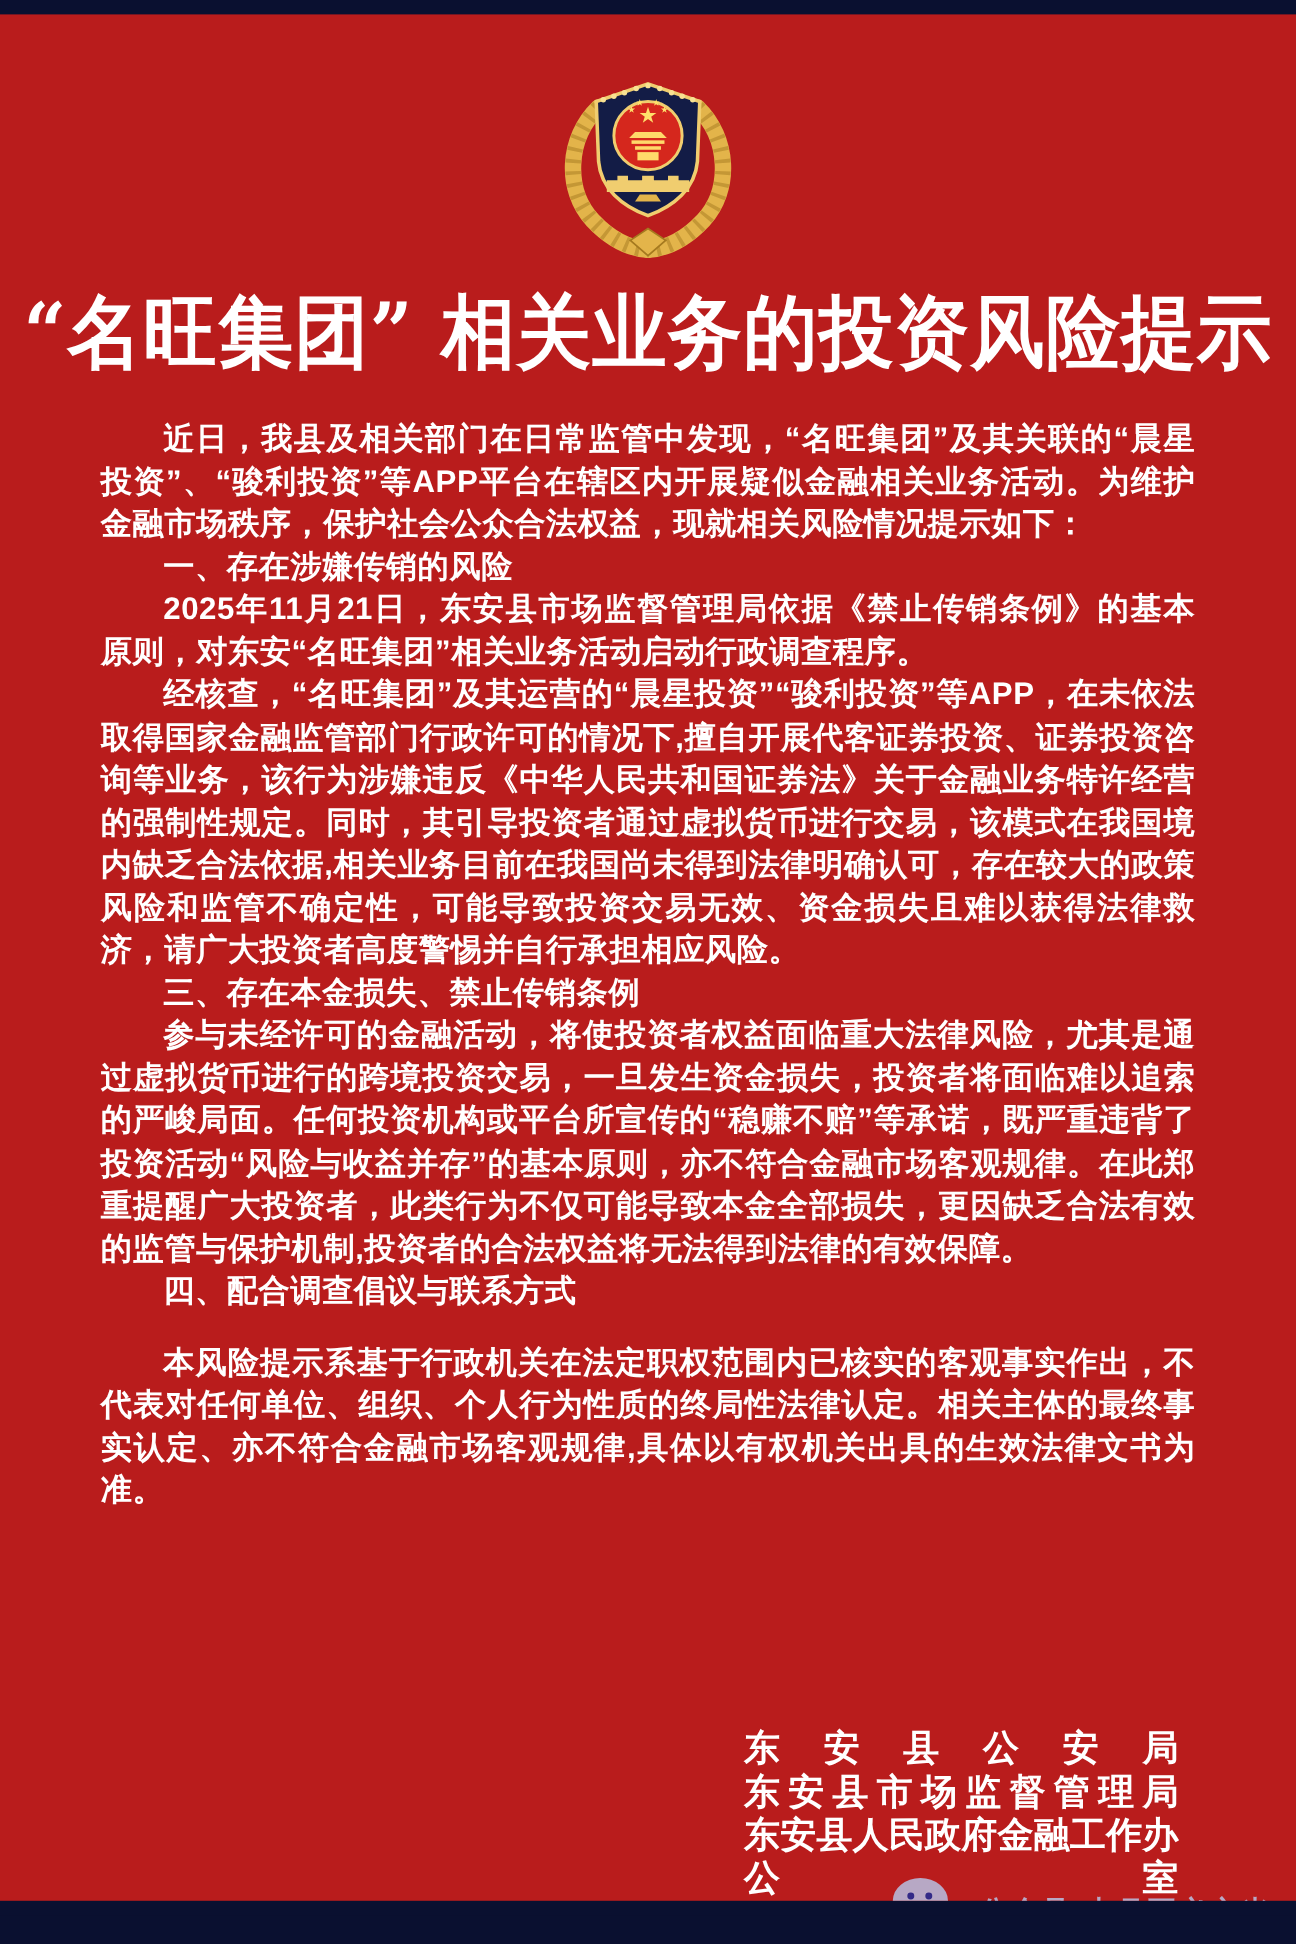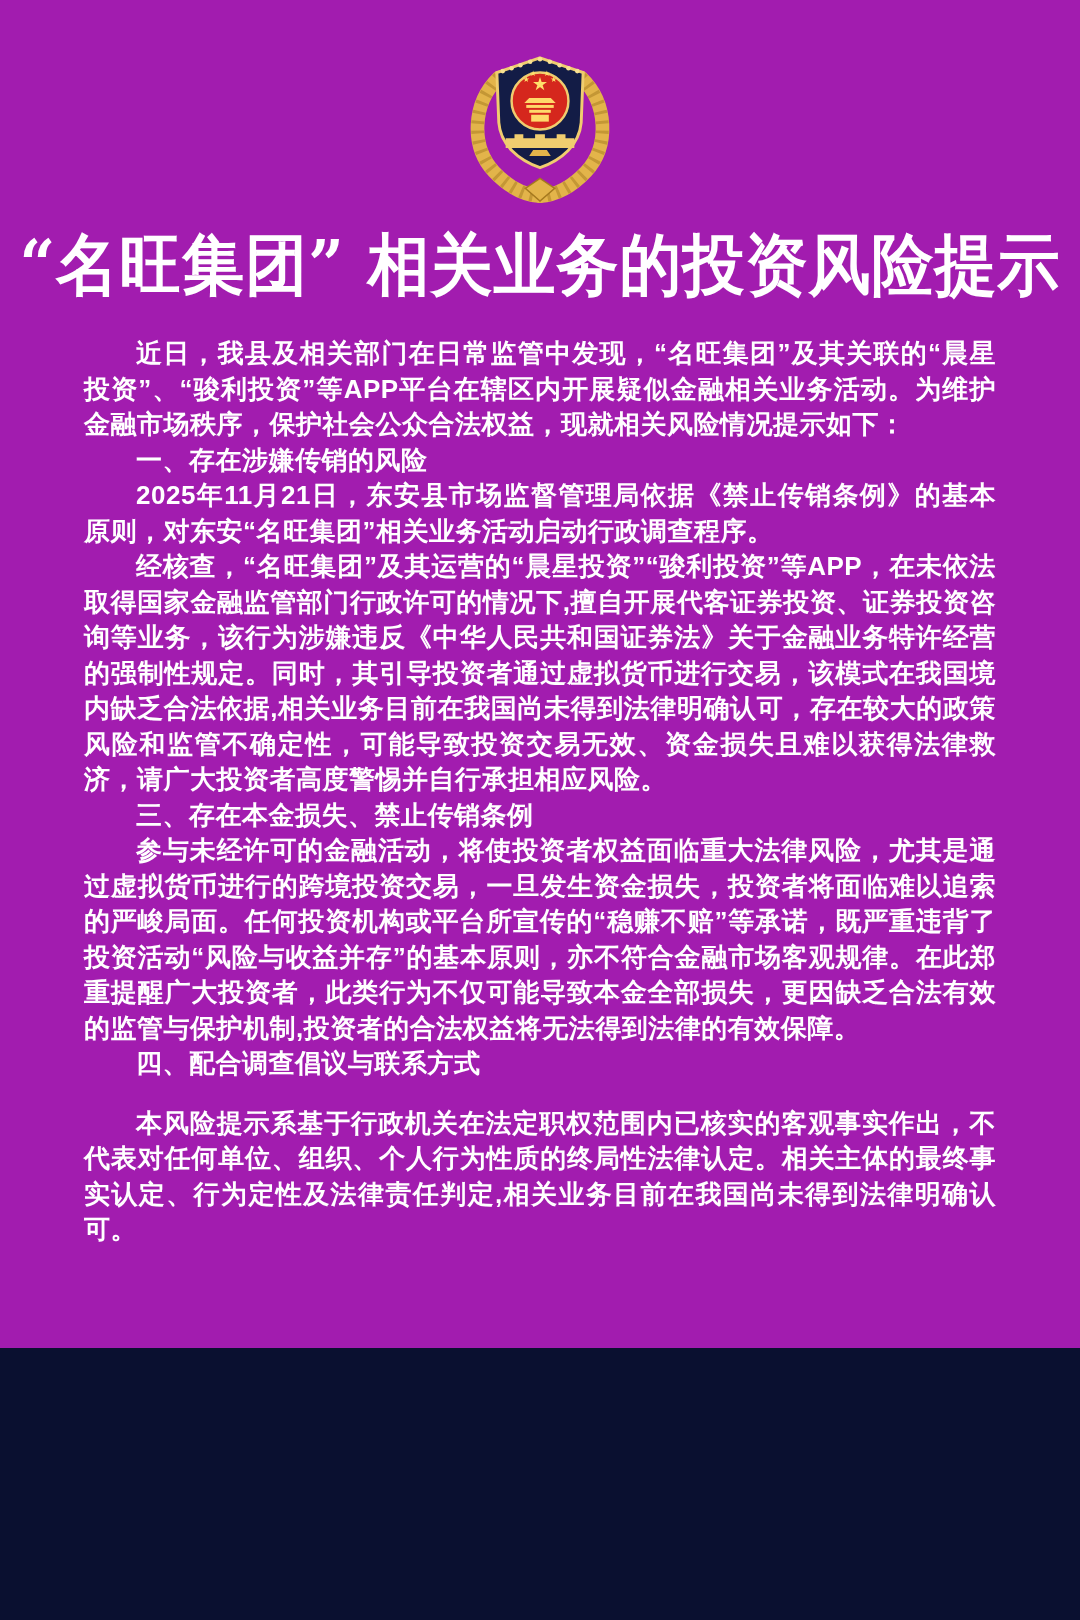--- a/index.html
+++ b/index.html
@@ -1,21 +1,21 @@
 <!DOCTYPE html>
 <html lang="zh"><head>
 <meta charset="utf-8">
 <title></title>
 <style>
   html,body { margin:0; padding:0; background:#0a1030; }
   .page {
     position:relative;
-    width:1080px; height:1348px;
-    margin:0 auto;
-    background:#a21caf;
+    width:1080px; height:1572px;
+    margin:12px auto;
+    background:#b91c1c;
     overflow:hidden;
     font-family:"Liberation Sans", sans-serif;
     color:#ffffff;
   }
   .badge-wrap {
     position:absolute; top:52px; left:50%;
     transform:translateX(-50%);
     width:150px; height:152px;
   }
   .poster-title {
@@ -133,24 +133,25 @@
   <h1 class="poster-title">“名旺集团” 相关业务的投资风险提示</h1>
 
   <div class="body-text">
     <p>近日，我县及相关部门在日常监管中发现，“名旺集团”及其关联的“晨星投资”、“骏利投资”等APP平台在辖区内开展疑似金融相关业务活动。为维护金融市场秩序，保护社会公众合法权益，现就相关风险情况提示如下：</p>
     <p>一、存在涉嫌传销的风险</p>
     <p>2025年11月21日，东安县市场监督管理局依据《禁止传销条例》的基本原则，对东安“名旺集团”相关业务活动启动行政调查程序。</p>
     <p>经核查，“名旺集团”及其运营的“晨星投资”“骏利投资”等APP，在未依法取得国家金融监管部门行政许可的情况下,擅自开展代客证券投资、证券投资咨询等业务，该行为涉嫌违反《中华人民共和国证券法》关于金融业务特许经营的强制性规定。同时，其引导投资者通过虚拟货币进行交易，该模式在我国境内缺乏合法依据,相关业务目前在我国尚未得到法律明确认可，存在较大的政策风险和监管不确定性，可能导致投资交易无效、资金损失且难以获得法律救济，请广大投资者高度警惕并自行承担相应风险。</p>
     <p>三、存在本金损失、禁止传销条例</p>
     <p>参与未经许可的金融活动，将使投资者权益面临重大法律风险，尤其是通过虚拟货币进行的跨境投资交易，一旦发生资金损失，投资者将面临难以追索的严峻局面。任何投资机构或平台所宣传的“稳赚不赔”等承诺，既严重违背了投资活动“风险与收益并存”的基本原则，亦不符合金融市场客观规律。在此郑重提醒广大投资者，此类行为不仅可能导致本金全部损失，更因缺乏合法有效的监管与保护机制,投资者的合法权益将无法得到法律的有效保障。</p>
     <p>四、配合调查倡议与联系方式</p>
-    <p class="gap-before">本风险提示系基于行政机关在法定职权范围内已核实的客观事实作出，不代表对任何单位、组织、个人行为性质的终局性法律认定。相关主体的最终事实认定、行为定性及法律责任判定,相关业务目前在我国尚未得到法律明确认可。</p>
+    <p class="gap-before">本风险提示系基于行政机关在法定职权范围内已核实的客观事实作出，不代表对任何单位、组织、个人行为性质的终局性法律认定。相关主体的最终事实认定、亦不符合金融市场客观规律,具体以有权机关出具的生效法律文书为准。</p>
   </div>
 
   <div class="signature-block">
+    <div class="sig-line">东安县公安局</div>
     <div class="sig-line">东安县市场监督管理局</div>
     <div class="sig-line">东安县人民政府金融工作办公室</div>
     <div class="sig-date">2025年11月22日</div>
   </div>
 
   <div class="watermark">
     <svg width="64" height="58" viewBox="0 0 64 58">
       <g fill="#b7c1e3">
         <ellipse cx="24" cy="20" rx="23" ry="19"></ellipse>
         <path d="M11,34 L7,45 L21,38 Z"></path>

